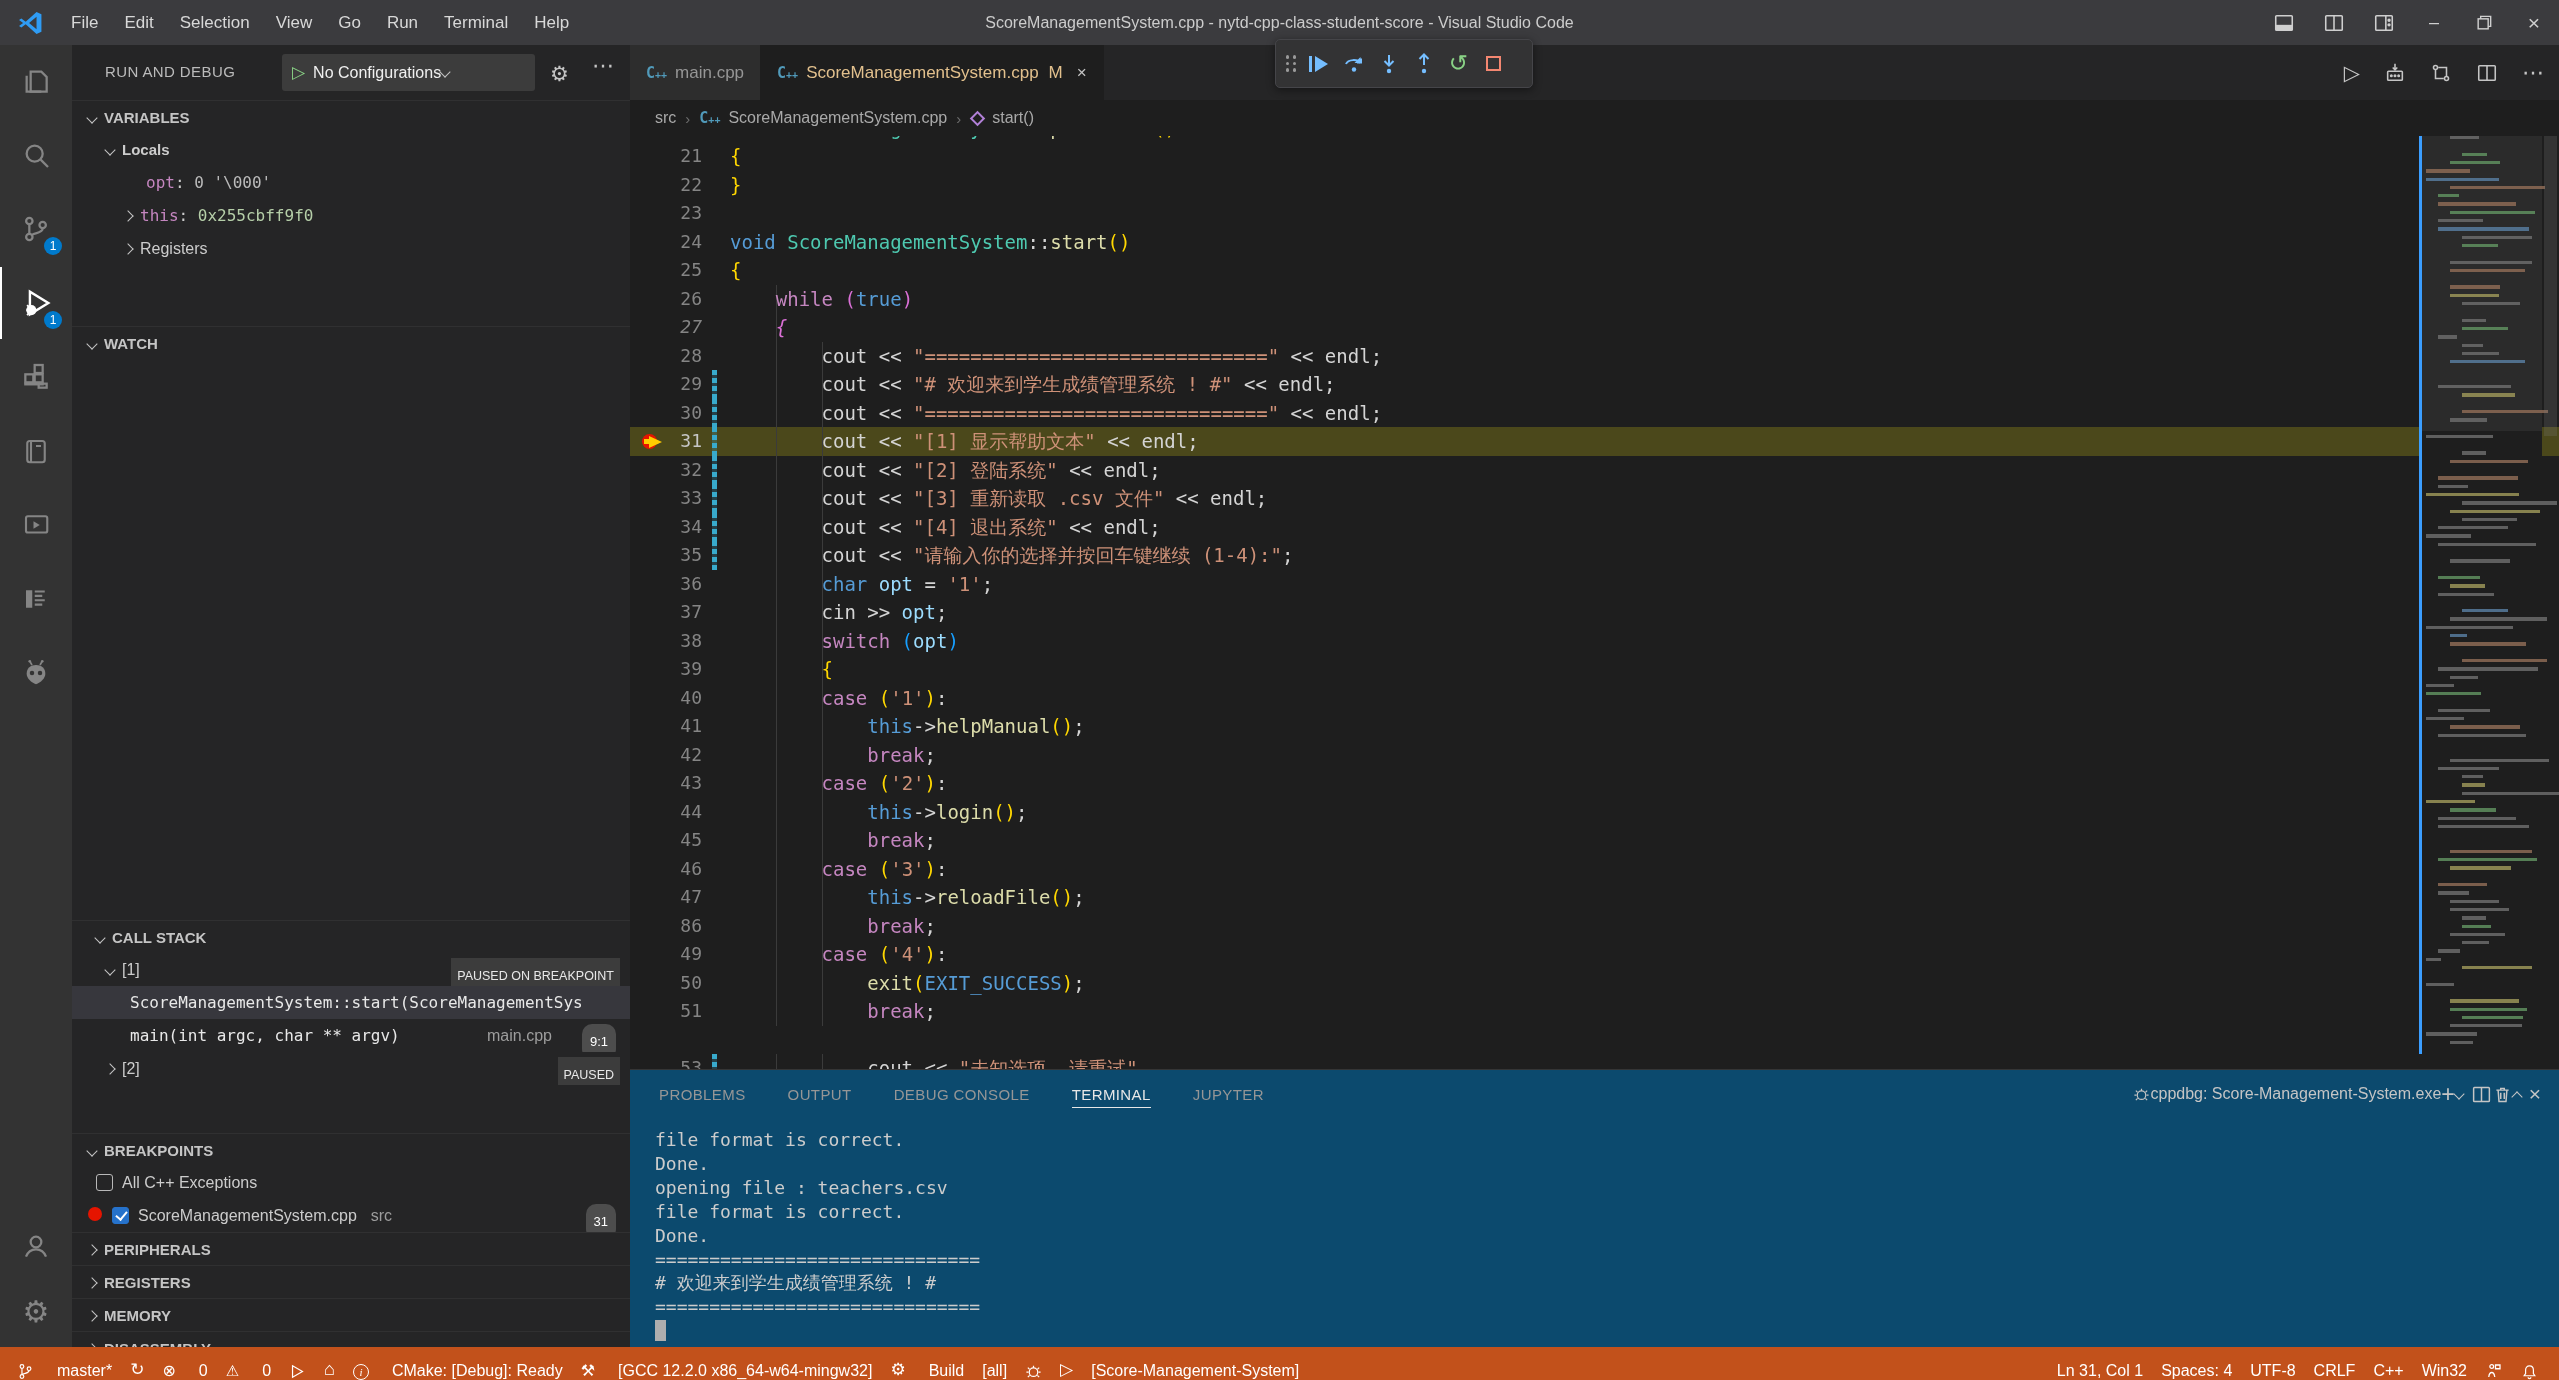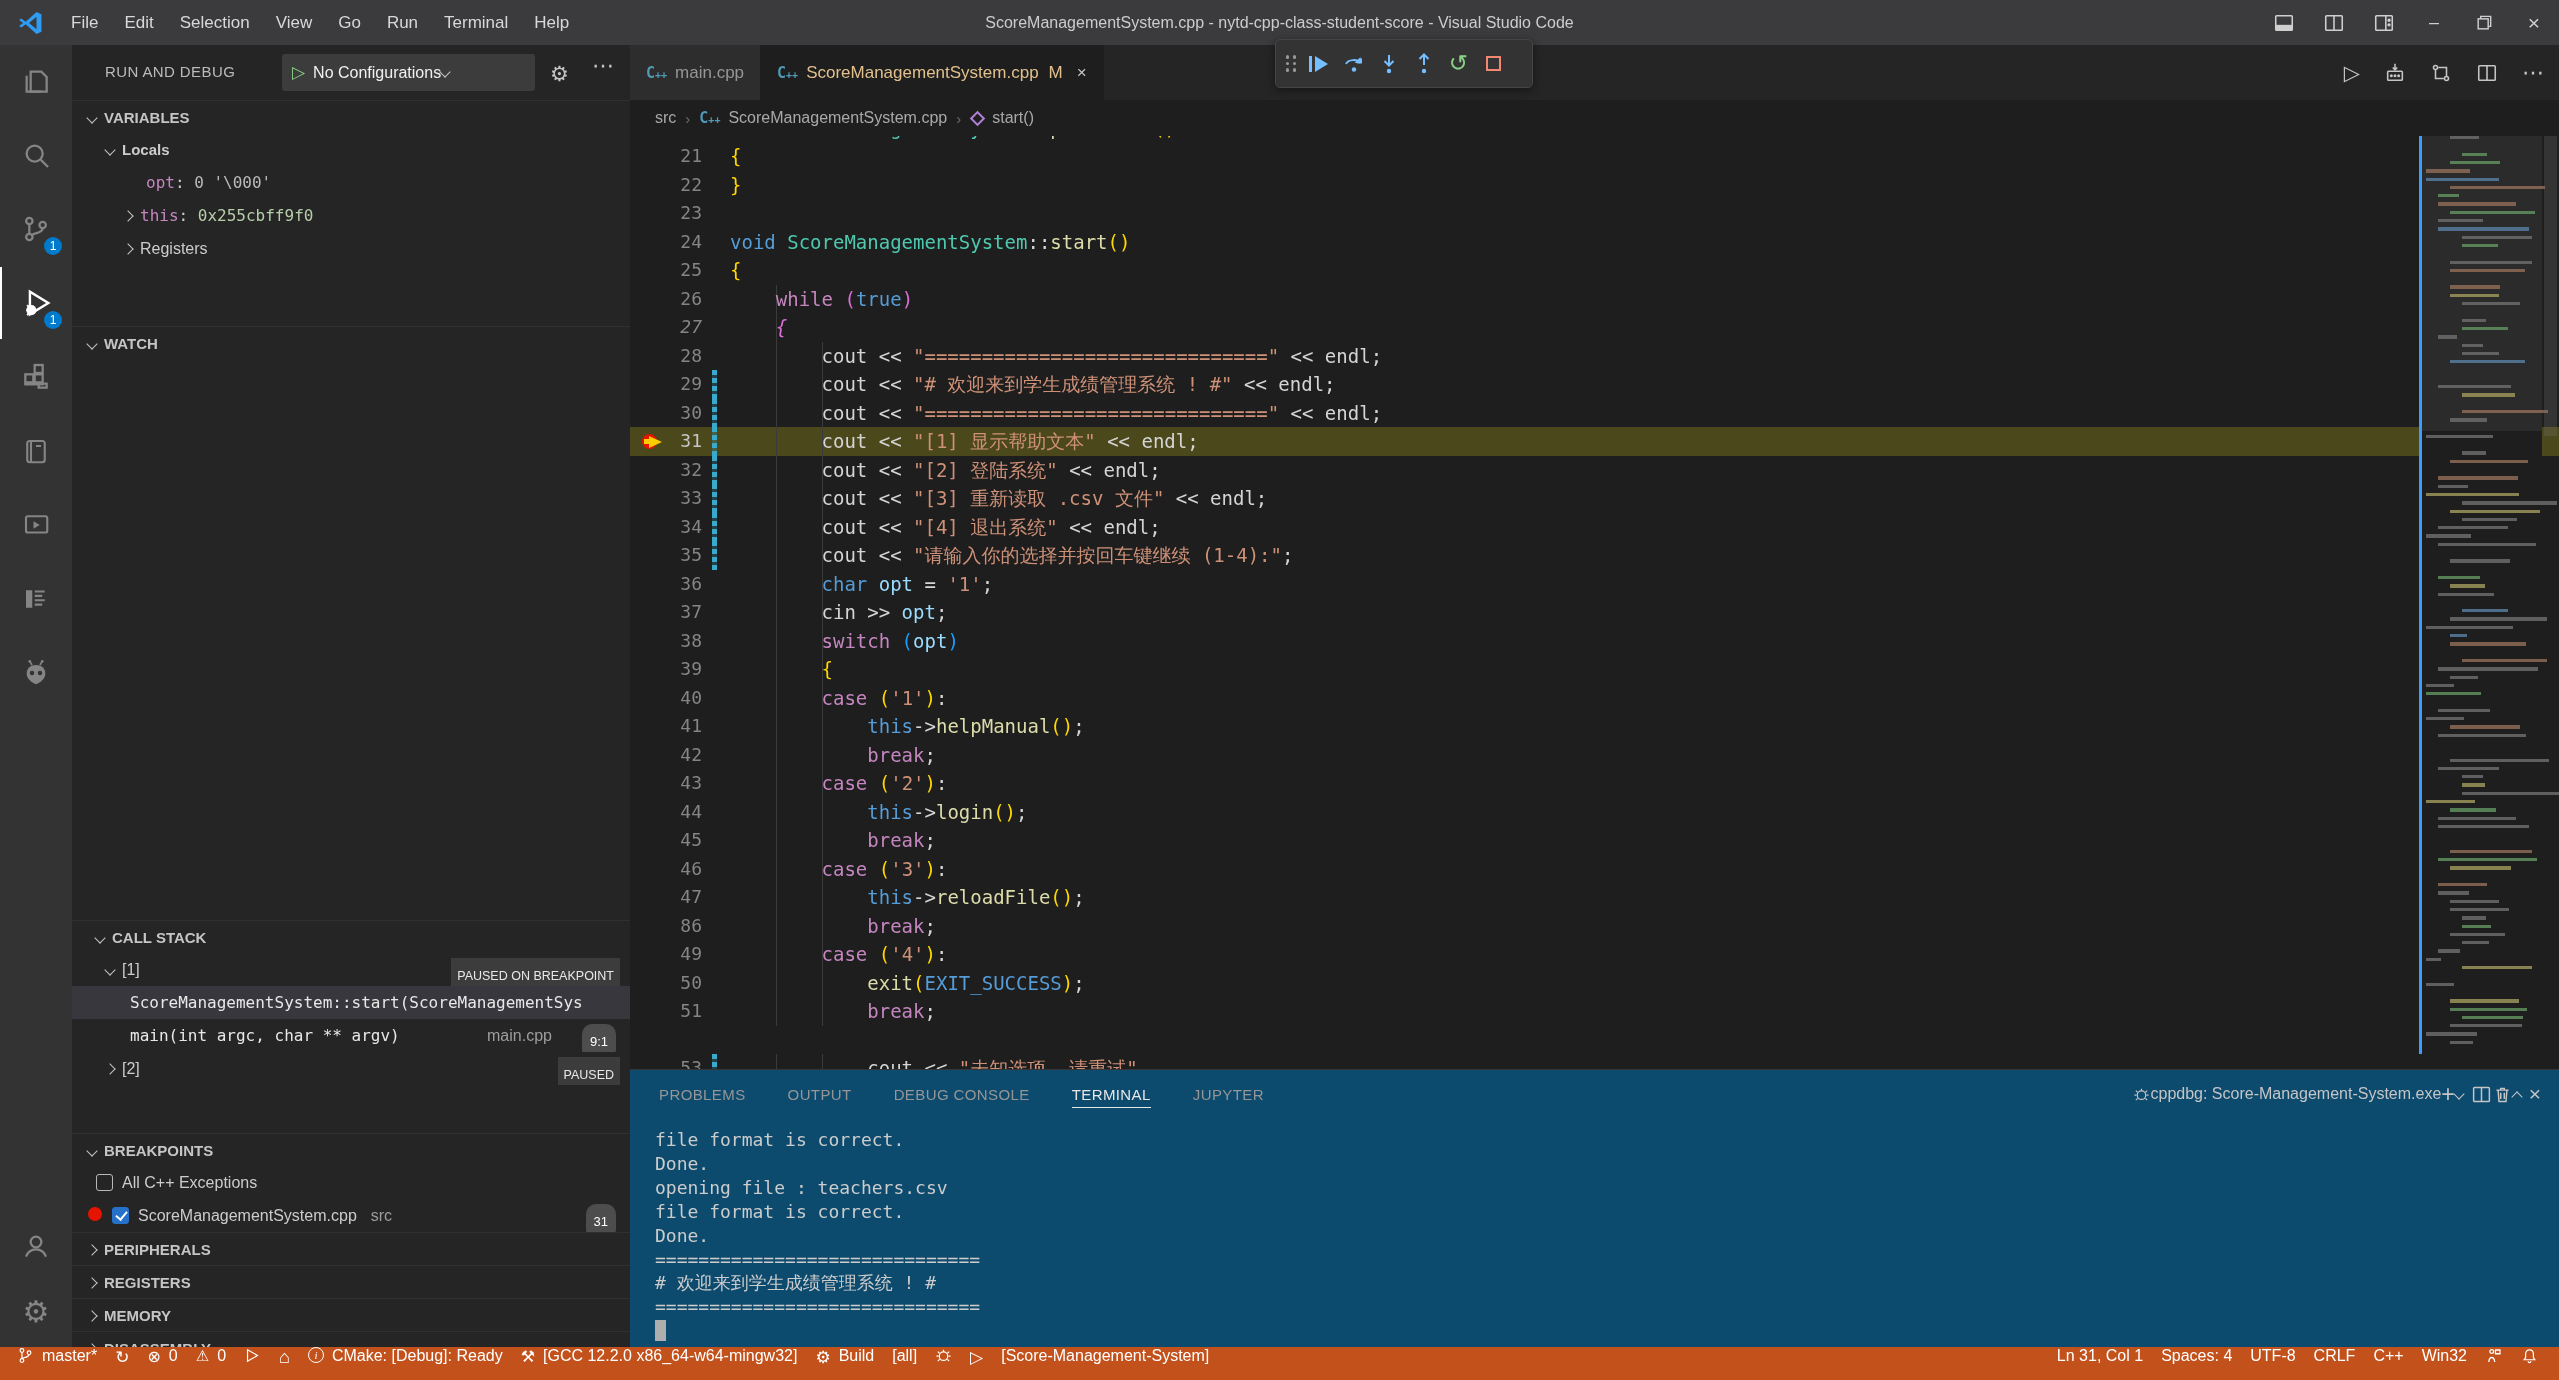--- a/index.html
+++ b/index.html
@@ -80,21 +80,21 @@
   .panel { position:absolute; left:0; right:0; bottom:0; height:278px; background:#0c4a6e; border-top:1px solid #353535; }
   .panel-tabs { position:absolute; left:29px; top:0; height:48px; display:flex; gap:42px; align-items:center; font-size:15px; letter-spacing:.4px; color:#969696; }
   .panel-tab.active { color:#E7E7E7; border-bottom:1.5px solid #E7E7E7; padding-bottom:4px; margin-bottom:-6px; }
   .panel-right { position:absolute; right:18px; top:0; height:48px; display:flex; align-items:center; color:#C5C5C5; font-size:16px; }
   .term { position:absolute; left:25px; top:58px; right:140px; bottom:0; font-family:"DejaVu Sans Mono", monospace; font-size:18px; color:#CCCCCC; line-height:23.9px; white-space:pre; }
   .cursor-block { display:inline-block; width:11px; height:21px; background:#AEAEAE; vertical-align:-4px; }
   
   .statusbar { position:absolute; left:0; right:0; bottom:0; height:33px; background:#C2511B; color:#FFFFFF; display:flex; align-items:center; font-size:16px; }
   .sb-left { display:flex; align-items:center; height:33px; padding-left:8px; }
   .sb-right { margin-left:auto; display:flex; align-items:center; height:33px; padding-right:12px; }
-  .st-item { display:flex; align-items:flex-start; gap:8px; padding:0 9px; height:33px; white-space:nowrap; }
+  .st-item { display:flex; align-items:flex-end; gap:23px; padding:0 9px; height:33px; white-space:nowrap; }
   .icircle { display:inline-flex; width:16px; height:16px; border:1.3px solid #fff; border-radius:50%; font-size:11px; align-items:center; justify-content:center; font-style:italic; font-family:"Liberation Serif", serif; }
   svg { display:block; }
 </style>
 </head>
 <body>
 
 <div class="screen">
 
   <div class="titlebar">
     <svg class="vslogo" viewBox="0 0 24 24">

